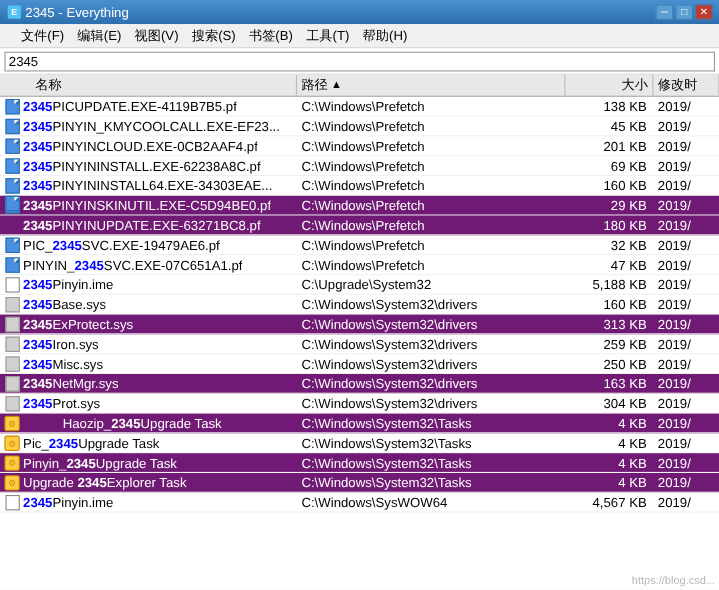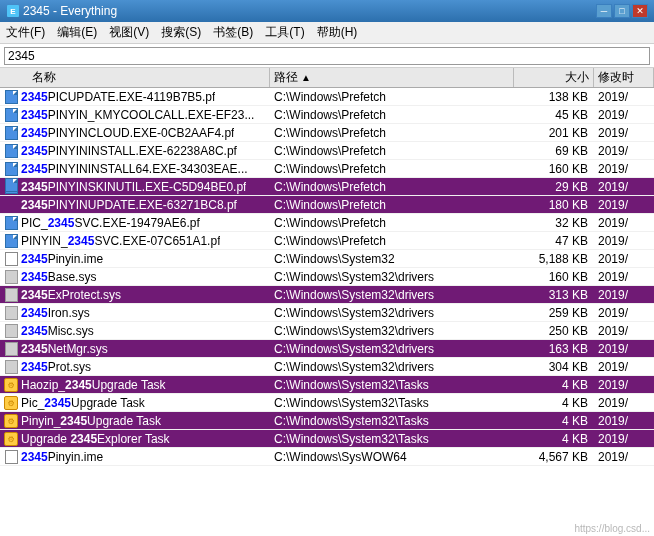--- a/index.html
+++ b/index.html
@@ -48,21 +48,21 @@
       font-size: 9px;
       color: white;
       cursor: pointer;
     }
     .title-btn.close { background: #c0392b; }
 
     
     .menu-bar {
       background: #f0f0f0;
       border-bottom: 1px solid #d0d0d0;
-      padding: 2px 0;
+      padding: 2px 13px;
       display: flex;
       gap: 0;
       height: 22px;
       align-items: center;
     }
     .menu-item {
       padding: 2px 6px;
       font-size: 12px;
       cursor: pointer;
       color: #000;
@@ -360,21 +360,21 @@
     <div class="cell size-col">47 KB</div>
     <div class="cell date-col">2019/</div>
   </div>
       <div class="table-row">
     <div class="cell name-col">
       <div class="file-icon">
             <div class="icon-ime"></div>
           </div>
       <span style="overflow:hidden;text-overflow:ellipsis;white-space:nowrap;"><span class="name-highlight">2345</span>Pinyin.ime</span>
     </div>
-    <div class="cell path-col">C:\Windows\System32</div>
+    <div class="cell path-col">C:\Upgrade\System32</div>
     <div class="cell size-col">5,188 KB</div>
     <div class="cell date-col">2019/</div>
   </div>
       <div class="table-row">
     <div class="cell name-col">
       <div class="file-icon">
             <div class="icon-sys"></div>
           </div>
       <span style="overflow:hidden;text-overflow:ellipsis;white-space:nowrap;"><span class="name-highlight">2345</span>Base.sys</span>
     </div>
@@ -435,21 +435,21 @@
     </div>
     <div class="cell path-col">C:\Windows\System32\drivers</div>
     <div class="cell size-col">304 KB</div>
     <div class="cell date-col">2019/</div>
   </div>
       <div class="table-row selected">
     <div class="cell name-col">
       <div class="file-icon">
             <div class="icon-task">⚙</div>
           </div>
-      <span style="overflow:hidden;text-overflow:ellipsis;white-space:nowrap;">Haozip_<span class="name-highlight">2345</span>Upgrade Task</span>
+      <span style="overflow:hidden;text-overflow:ellipsis;white-space:nowrap;margin-left:36px;">Haozip_<span class="name-highlight">2345</span>Upgrade Task</span>
     </div>
     <div class="cell path-col">C:\Windows\System32\Tasks</div>
     <div class="cell size-col">4 KB</div>
     <div class="cell date-col">2019/</div>
   </div>
       <div class="table-row">
     <div class="cell name-col">
       <div class="file-icon">
             <div class="icon-task">⚙</div>
           </div>

